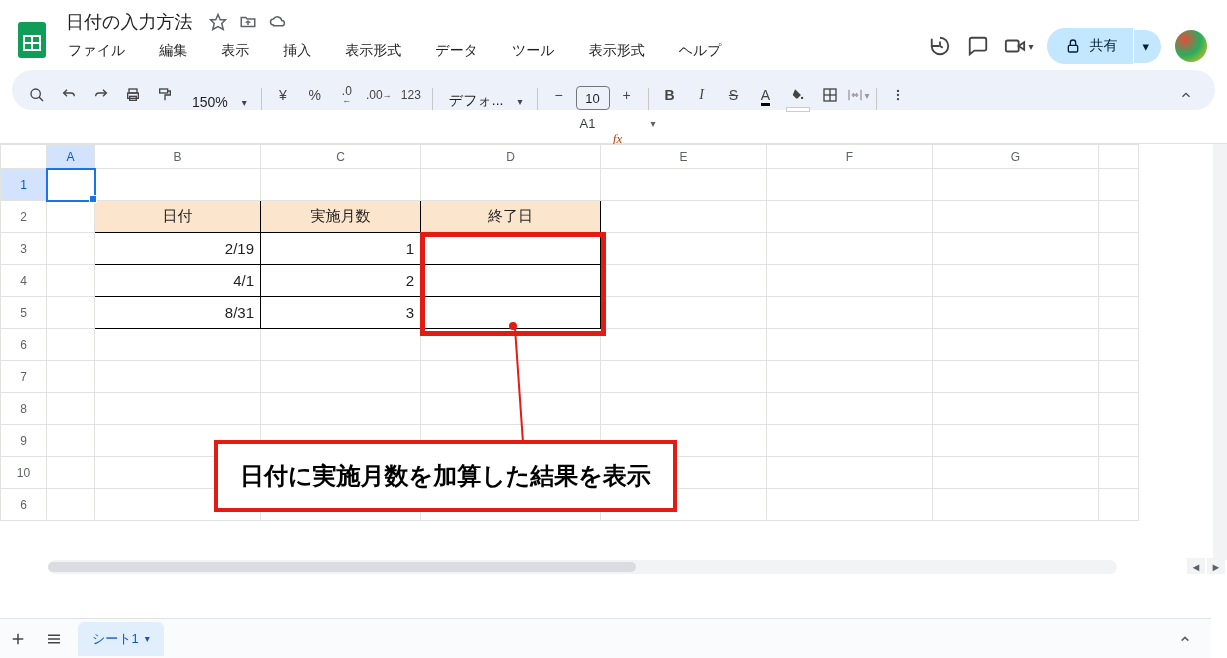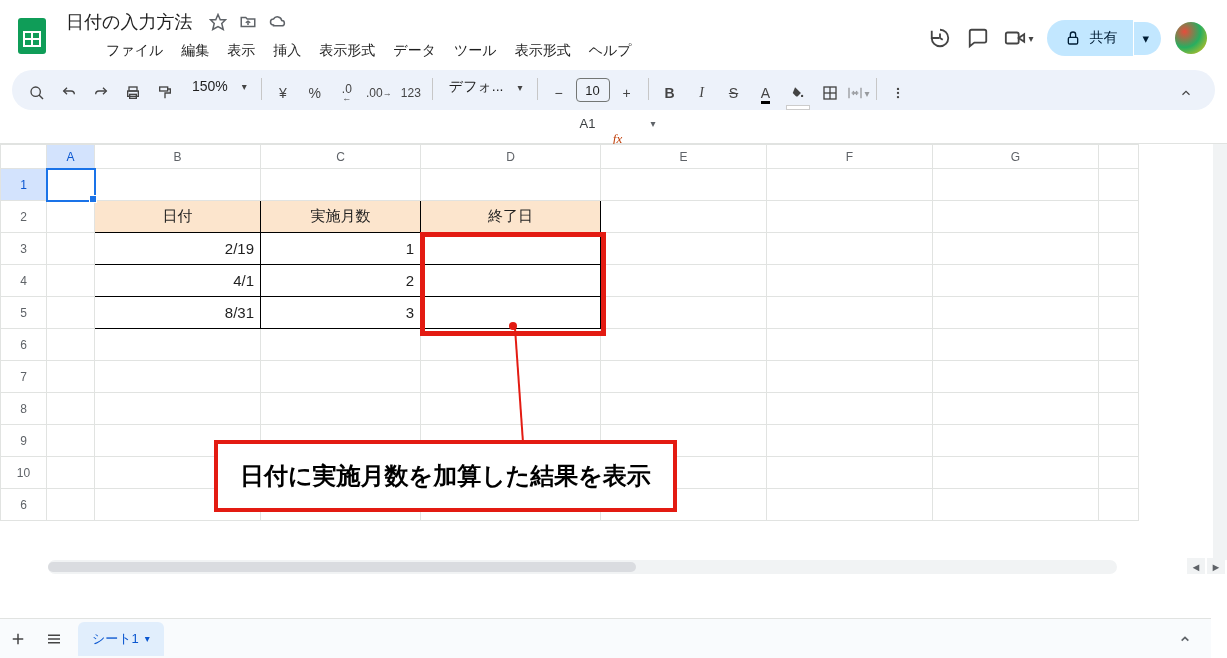--- a/index.html
+++ b/index.html
@@ -10,51 +10,51 @@
     color: #1f1f1f;
     width: 1227px;
     height: 658px;
     overflow: hidden;
     position: relative;
     font-size: 13px;
   }
   
   .header {
     display: flex;
-    align-items: center;
+    align-items: flex-end;
     padding: 8px 12px 0 12px;
   }
   .logo {
     width: 40px; height: 48px;
     display:flex; align-items:center; justify-content:center;
     margin-right: 8px;
   }
   .title-block { flex: 0 0 auto; }
   .title-row { display:flex; align-items:center; gap:10px; }
   .doc-title { font-size: 18px; color:#1f1f1f; padding:2px 6px; }
   .title-ic { width:20px;height:20px;display:flex;align-items:center;justify-content:center;color:#5f6368; }
-  .menubar { display:flex; gap:2px; margin-top:2px;margin-left:38px; }
+  .menubar { display:flex; gap:18px; margin-top:2px; }
   .menu-item { padding:4px 8px; font-size:14px; color:#1f1f1f; border-radius:4px; cursor:pointer; }
   .header-right { margin-left:auto; display:flex; align-items:center; gap:14px; padding-right:8px; padding-top:4px;}
   .hr-ic { width:24px;height:24px;display:flex;align-items:center;justify-content:center;color:#444; }
   .share-btn {
     display:flex;align-items:center;gap:8px;
     background:#c2e7ff;border-radius:40px 0 0 40px;
     padding:9px 16px 9px 18px;font-size:14px;font-weight:500;color:#001d35;
   }
   .share-group{display:flex;align-items:center;}
   .share-drop{background:#c2e7ff;border-radius:0 40px 40px 0;padding:9px 12px 9px 8px;margin-left:1px;color:#001d35;}
   .avatar{width:32px;height:32px;border-radius:50%;background:radial-gradient(circle at 30% 30%,#e74c3c,#27ae60,#f1c40f);}
   
   .toolbar {
     margin:6px 12px;
     background:#edf2fa;
     border-radius:24px;
-    padding:8px 10px;
-    display:flex;align-items:flex-start;gap:2px;
+    padding:0 10px;
+    display:flex;align-items:flex-end;gap:2px;
     height:40px;
   }
   .tb-ic{width:30px;height:30px;display:flex;align-items:center;justify-content:center;color:#444;border-radius:4px;font-size:14px;}
   .tb-sep{width:1px;height:22px;background:#c7c7c7;margin:0 4px;}
   .tb-txt{padding:0 6px;font-size:14px;color:#1f1f1f;}
   .tb-zoom{display:flex;align-items:center;gap:4px;padding:0 4px;}
   .tb-drop{font-size:10px;color:#444;padding:0 4px;}
   .fsize-box{border:1px solid #747775;border-radius:4px;width:34px;height:24px;display:flex;align-items:center;justify-content:center;font-size:13px;}
   .tb-right{margin-left:auto;padding-right:8px;}
   .underline-A{position:relative;display:inline-block;}

